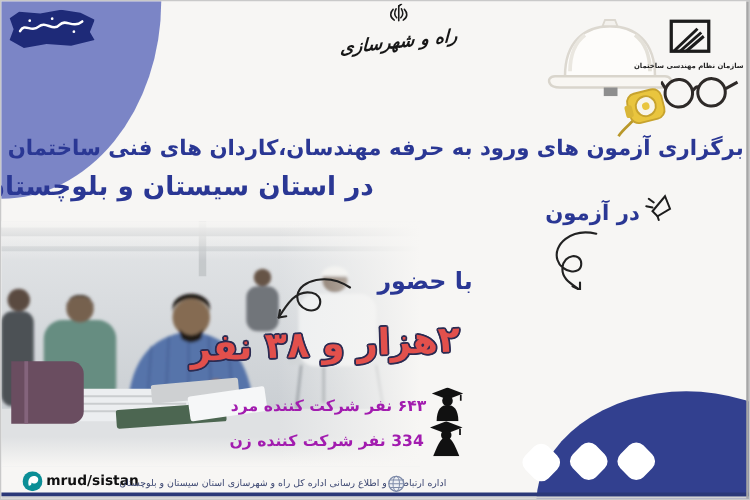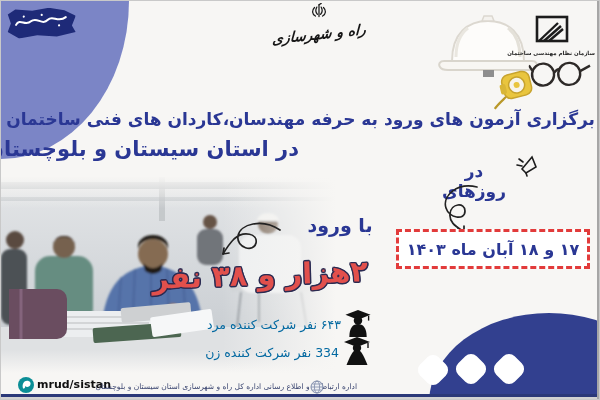--- a/index.html
+++ b/index.html
@@ -27,21 +27,21 @@
 
   
   .days{left:430px;top:160px;width:86px;text-align:center;font-size:17px;font-weight:bold;color:#2a3794;direction:rtl;z-index:10;}
   .datebox{left:395px;top:228px;width:188px;height:34px;background:#fff;border:3px dashed #e23b3b;z-index:10;
            display:flex;align-items:center;justify-content:center;font-size:16px;font-weight:bold;color:#2a3794;direction:rtl;}
 
   
   .with{left:298px;top:213px;width:82px;text-align:center;font-size:19px;font-weight:bold;color:#2a3794;direction:rtl;z-index:10;}
   .total{left:135px;top:257px;width:248px;text-align:center;font-size:29px;font-weight:bold;color:#e2504c;direction:rtl;z-index:12;transform:rotate(-2deg);
          text-shadow:-1.4px 0 #2b2b52,1.4px 0 #2b2b52,0 -1.4px #2b2b52,0 1.4px #2b2b52,-1px -1px #2b2b52,1px 1px #2b2b52,-1px 1px #2b2b52,1px -1px #2b2b52;}
-  .stat-text{width:172px;text-align:right;font-size:12.5px;font-weight:normal;color:#0369a1;direction:rtl;z-index:12;white-space:nowrap;}
+  .stat-text{width:172px;text-align:right;font-size:12.5px;font-weight:bold;color:#a21caf;direction:rtl;z-index:12;white-space:nowrap;}
 
   
   .photo{left:0;top:176px;width:335px;height:196px;z-index:5;}
   .photo svg{display:block;width:100%;height:100%;filter:saturate(.8);}
   .photo::after{content:"";position:absolute;inset:0;
     background:linear-gradient(to left,#f7f6f4 0%,rgba(247,246,244,0) 34%),
                linear-gradient(to bottom,rgba(247,246,244,.95) 0%,rgba(247,246,244,0) 16%),
                linear-gradient(to top,#f7f6f4 0%,rgba(247,246,244,0) 12%);}
 
   
@@ -177,42 +177,39 @@
       <rect x="58" y="134" width="92" height="26" rx="3" fill="#eceef0"></rect>
       <path d="M60 140 h88 M60 146 h88 M60 152 h88" stroke="#c9cdd0" stroke-width="1.5"></path>
       <rect x="120" y="128" width="70" height="15" rx="2" fill="#cdd0d3" transform="rotate(-5 155 135)"></rect>
       <rect x="92" y="148" width="88" height="15" rx="2" fill="#47684d" transform="rotate(-4 136 156)"></rect>
       <rect x="150" y="136" width="62" height="20" rx="2" fill="#f6f7f8" transform="rotate(-8 181 146)"></rect>
       <path d="M8 112 h48 a10 10 0 0 1 10 10 v30 a10 10 0 0 1 -10 10 h-48 Z" fill="#6f4b63"></path>
       <path d="M20 112 v50" stroke="#8a6280" stroke-width="3"></path>
     </svg>
   </div>
 
-  <div class="abs days">در روزهای</div>
+  <div class="abs days">در آزمون</div>
   <div class="abs" style="left:514px;top:149px;z-index:10;">
     <svg width="28" height="28" viewBox="0 0 28 28">
       <g stroke="#1d1d1d" stroke-width="1.6" fill="none" stroke-linecap="round">
         <path d="M7 19 L17 7 L21 17 L11 23 Z"></path>
           <path d="M11 23 l1 3"></path>
         <path d="M4 9 l4 3"></path>
           <path d="M2 15 l5 1"></path>
       </g>
     </svg>
   </div>
   <div class="abs" style="left:438px;top:183px;z-index:10;">
     <svg width="46" height="48" viewBox="0 0 46 48">
       <path d="M38 3 C18 -2 3 12 7 24 C10 34 26 37 26 27 C26 18 12 19 11 30 C10 39 18 43 25 48" stroke="#222" stroke-width="1.7" fill="none" stroke-linecap="round"></path>
       <path d="M25 48 l-6 -3 M25 48 l0 -6" stroke="#222" stroke-width="1.7" fill="none" stroke-linecap="round"></path>
     </svg>
   </div>
-  <div class="abs datebox">
-    <span>۱۷ و ۱۸ آبان ماه ۱۴۰۳</span>
-  </div>
-
-  <div class="abs with">با ورود</div>
+
+  <div class="abs with">با حضور</div>
   <div class="abs" style="left:219px;top:221px;z-index:10;">
     <svg width="64" height="40" viewBox="0 0 64 40">
       <path d="M60 8 C42 -4 20 2 18 14 C16 26 34 31 36 21 C38 12 24 8 14 17 C9 22 6 27 3 32" stroke="#222" stroke-width="1.7" fill="none" stroke-linecap="round"></path>
       <path d="M3 32 l1 -6 M3 32 l6 -1" stroke="#222" stroke-width="1.7" fill="none" stroke-linecap="round"></path>
     </svg>
   </div>
   <div class="abs total">۲هزار و ۳۸ نفر</div>
 
   <div class="abs" style="left:344px;top:309px;z-index:12;">
     <svg width="26" height="27" viewBox="0 0 26 28">

